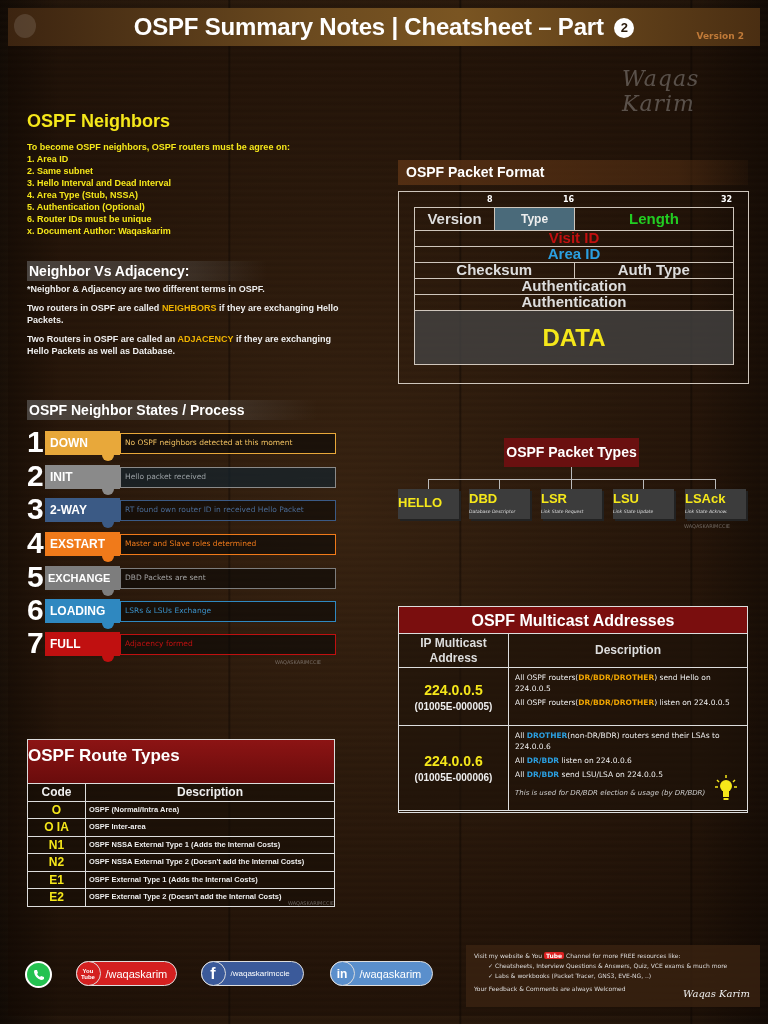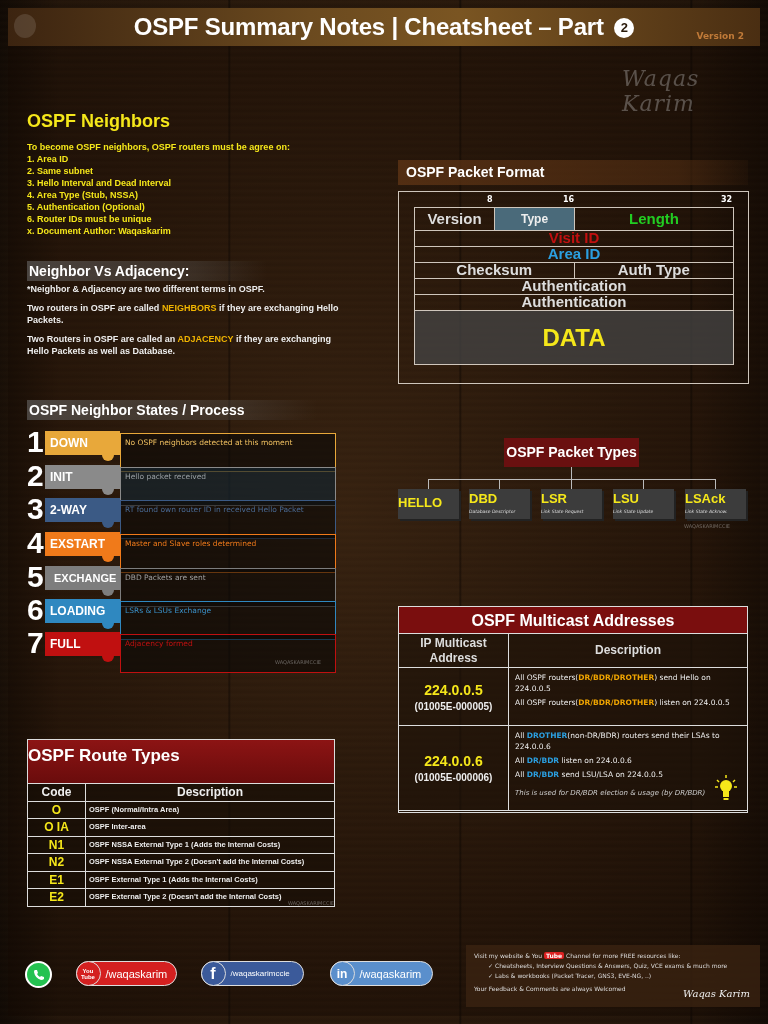--- a/index.html
+++ b/index.html
@@ -30,21 +30,21 @@
 .sec-bar{position:absolute;height:20px;background:linear-gradient(90deg,rgba(110,110,110,.55),rgba(110,110,110,.25) 70%,rgba(110,110,110,0));font-family:"Liberation Sans",sans-serif;font-weight:bold;font-size:14px;color:#fff;padding-left:2px;line-height:20px}
 .adj-text{position:absolute;left:27px;top:283px;width:320px;font-family:"Liberation Sans",sans-serif;font-weight:bold;font-size:9px;color:#eee;line-height:12px}
 .adj-text p{margin-bottom:7px}
 .hl-y{color:#f0b400}
 
 
 .state{position:absolute;left:27px;width:310px;height:24px}
 .state .num{position:absolute;left:0;top:-5px;width:20px;font-family:"Liberation Sans",sans-serif;font-weight:bold;font-size:30px;color:#fff;line-height:32px}
 .state .tag{position:absolute;left:18px;top:0;width:75px;height:24px;font-family:"Liberation Sans",sans-serif;font-weight:bold;font-size:12px;color:#fff;line-height:24px;padding-left:5px}
 .state .tag:after{content:"";position:absolute;right:6px;bottom:-6px;width:12px;height:6px;background:inherit;border-radius:0 0 6px 6px}
-.state .desc{position:absolute;left:93px;top:2px;width:216px;height:39px;border:1.5px solid;background:rgba(10,8,6,.6);font-size:7.5px;line-height:18px;padding-left:4px;white-space:nowrap;overflow:hidden}
+.state .desc{position:absolute;left:93px;top:2px;width:216px;height:21px;border:1.5px solid;background:rgba(10,8,6,.6);font-size:7.5px;line-height:18px;padding-left:4px;white-space:nowrap;overflow:hidden}
 .wm-small{position:absolute;font-size:5px;color:rgba(200,200,200,.45)}
 
 
 .pf-head{position:absolute;left:398px;top:160px;width:350px;height:25px;background:linear-gradient(90deg,rgba(90,50,20,.85),rgba(90,50,20,.5) 80%,rgba(90,50,20,.1));font-family:"Liberation Sans",sans-serif;font-weight:bold;font-size:14px;color:#fff;line-height:25px;padding-left:8px}
 .pf-box{position:absolute;left:398px;top:191px;width:351px;height:193px;border:1.5px solid #cfc6bc}
 .pf-bits{position:absolute;top:3px;font-size:8px;font-weight:bold;color:#fff}
 .pf-table{position:absolute;left:15px;top:15px;width:320px}
 .pf-row{display:flex;height:16px;border:1px solid #cfc6bc;border-top:none}
 .pf-row:first-child{border-top:1px solid #cfc6bc;height:24px}
 .pf-cell{flex:1;text-align:center;font-family:"Liberation Sans",sans-serif;font-weight:bold;font-size:15px;color:#ddd;line-height:14px;border-right:1px solid #cfc6bc}
@@ -142,21 +142,21 @@
   <div class="tag" style="background:#3b5a85">2-WAY</div>
   <div class="desc" style="border-color:#3b5a85;color:#4a6a94">RT found own router ID in received Hello Packet</div>
 </div>
 <div class="state" style="top:532px">
   <div class="num">4</div>
   <div class="tag" style="background:#f07a1a">EXSTART</div>
   <div class="desc" style="border-color:#f07a1a;color:#f07a1a">Master and Slave roles determined</div>
 </div>
 <div class="state" style="top:566px">
   <div class="num">5</div>
-  <div class="tag" style="background:#7d7d7d;font-size:11px;padding-left:9px">EXCHANGE</div>
+  <div class="tag" style="background:#7d7d7d;font-size:11px;padding-left:3px">EXCHANGE</div>
   <div class="desc" style="border-color:#7d7d7d;color:#a0a0a0">DBD Packets are sent</div>
 </div>
 <div class="state" style="top:599px">
   <div class="num">6</div>
   <div class="tag" style="background:#2f88c0">LOADING</div>
   <div class="desc" style="border-color:#2f88c0;color:#3a90c8">LSRs &amp; LSUs Exchange</div>
 </div>
 <div class="state" style="top:632px">
   <div class="num">7</div>
   <div class="tag" style="background:#c01010">FULL</div>

